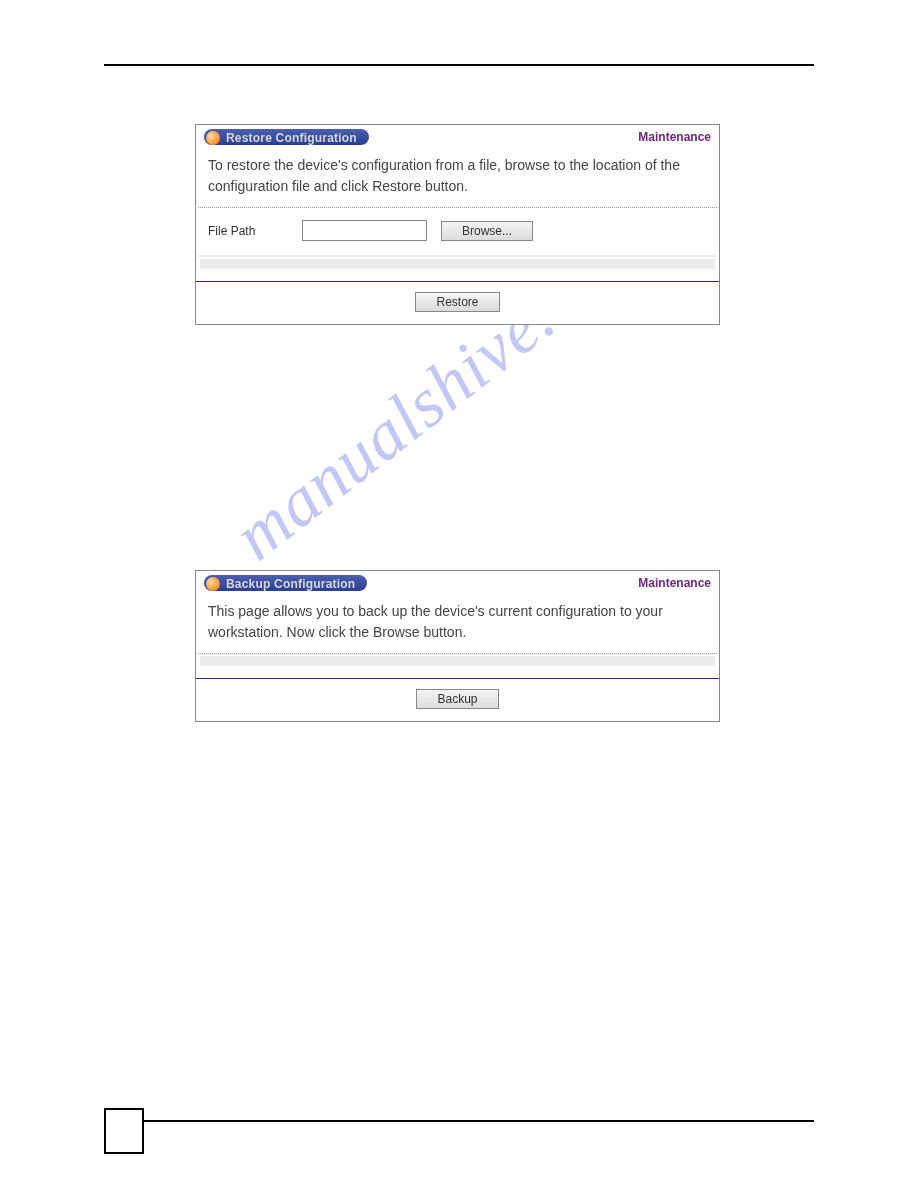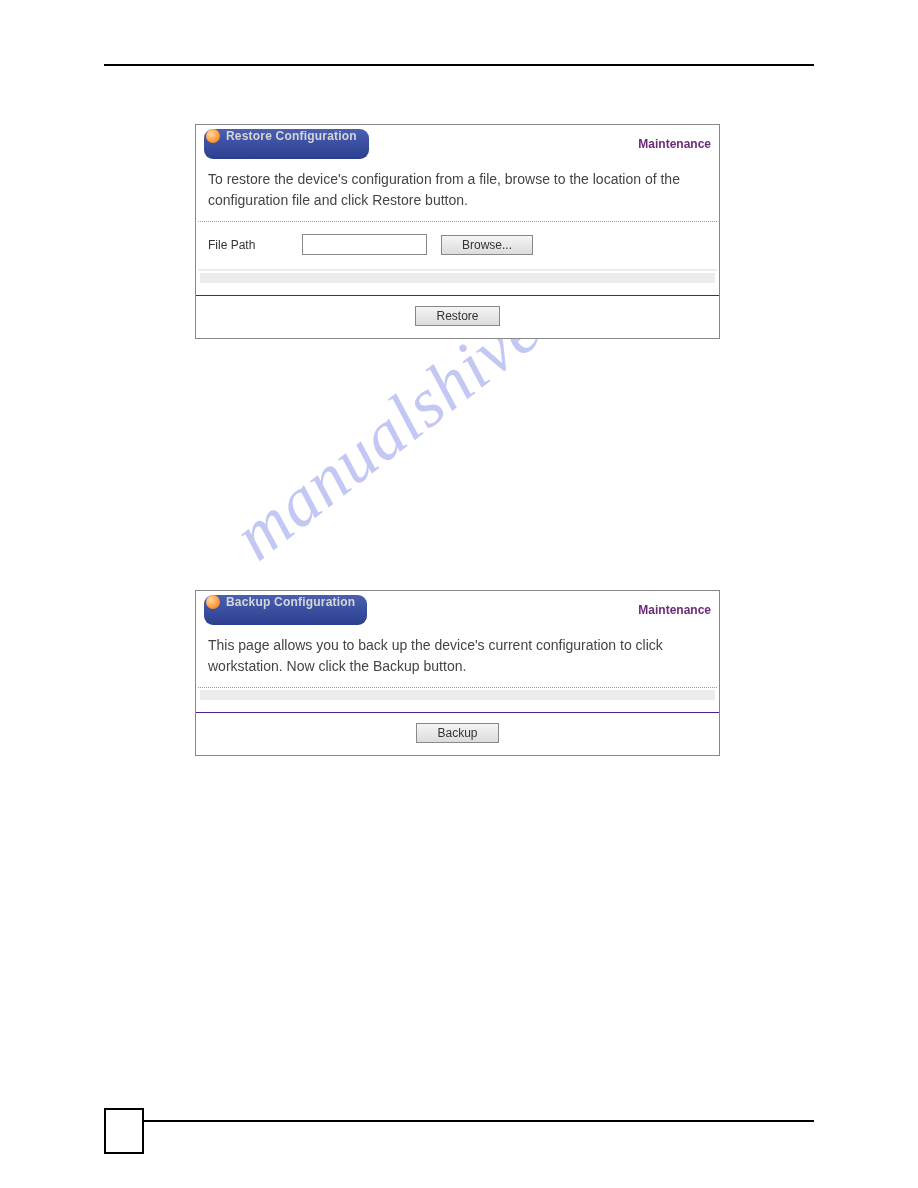--- a/index.html
+++ b/index.html
@@ -26,34 +26,34 @@
       position: absolute;
       left: 195px;
       width: 525px;
       border: 1px solid #888;
       background: #fff;
     }
     .panel-1 {
       top: 124px;
     }
     .panel-2 {
-      top: 590px;
+      top: 570px;
     }
     .panel-header {
       display: flex;
       align-items: center;
       padding: 4px 8px;
       font-size: 12px;
     }
     .pill {
       display: inline-flex;
-      align-items: flex-start;
+      align-items: flex-end;
       background: linear-gradient(#4a5fb0, #2a3f90);
       border-radius: 9px;
-      height: 30px;
+      height: 16px;
       padding: 0 12px 0 2px;
     }
     .orb {
       width: 14px;
       height: 14px;
       border-radius: 50%;
       background: radial-gradient(circle at 35% 35%, #ffd9a0, #ff9a3a 60%, #d06a10);
       margin-right: 6px;
     }
     .pill-text {
@@ -180,21 +180,21 @@
 </div>
 
 <div class="panel panel-2">
   <div class="panel-header">
     <span class="pill">
       <span class="orb"></span>
       <span class="pill-text">Backup Configuration</span>
     </span>
     <span class="maint-link">Maintenance</span>
   </div>
-  <div class="panel-desc">This page allows you to back up the device's current configuration to click workstation. Now click the Backup button.</div>
+  <div class="panel-desc">This page allows you to back up the device's current configuration to your workstation. Now click the Browse button.</div>
   <div class="grey-bar"></div>
   <div class="panel-footer">
     <button class="btn">Backup</button>
   </div>
 </div>
 
 <div class="bottom-rule"></div>
 <div class="bottom-box"></div>
 
 </body></html>

